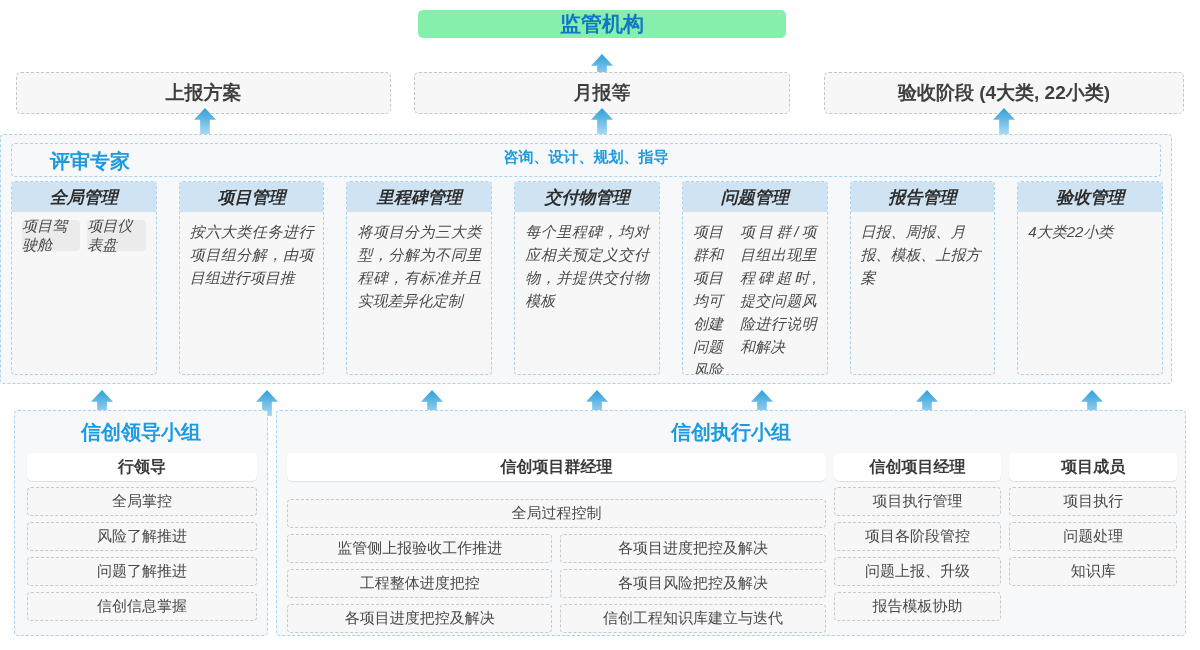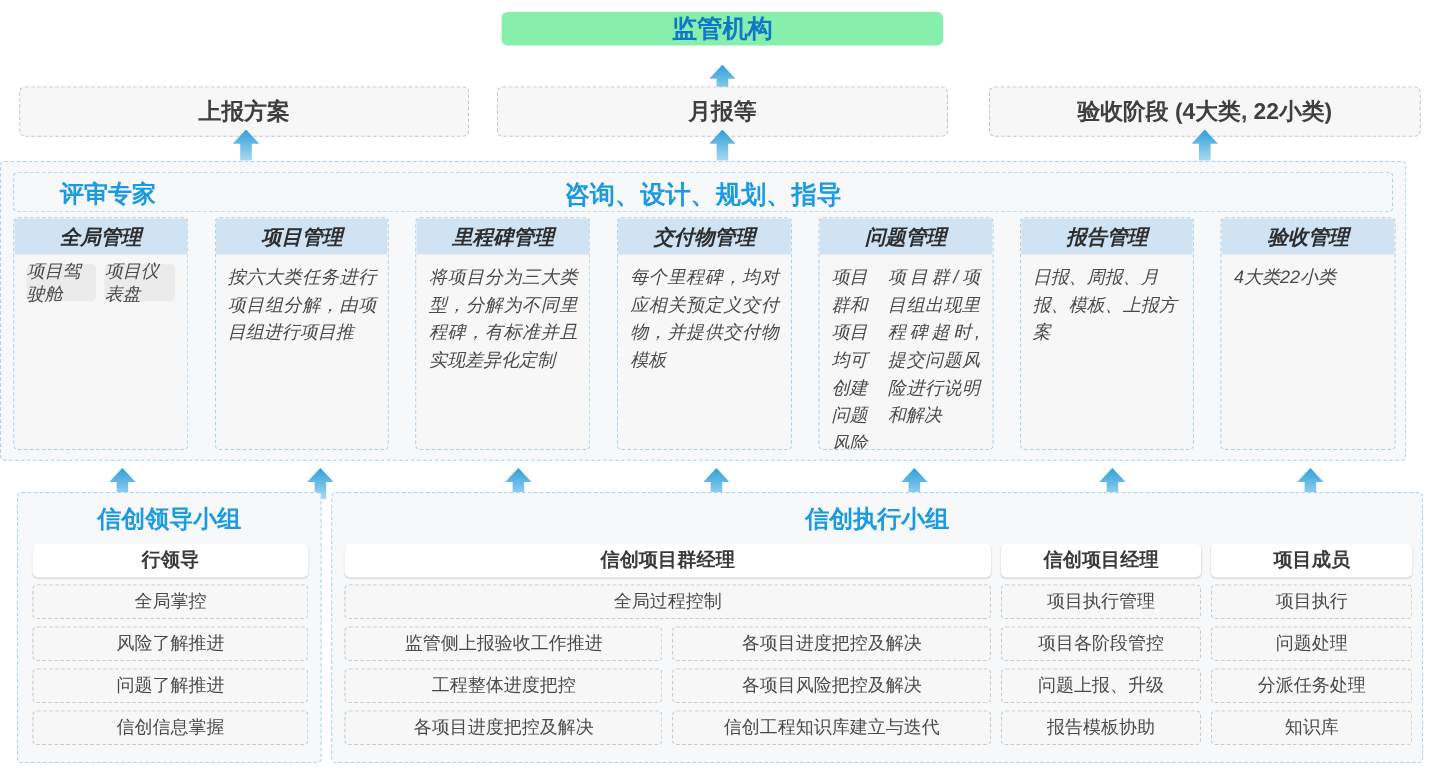--- a/index.html
+++ b/index.html
@@ -56,21 +56,21 @@
     position:absolute;left:10px;top:8px;width:1150px;height:34px;
     border:1px dashed #a9d2ec;background:transparent;border-radius:4px;
     box-sizing:border-box;
   }
   .mid-banner .bl{
     position:absolute;left:38px;top:4px;
     color:#1b9ae0;font-weight:bold;font-size:20px;
   }
   .mid-banner .bc{
     position:absolute;left:0;right:0;top:4px;text-align:center;
-    color:#1b9ae0;font-weight:bold;font-size:21px;
+    color:#1b9ae0;font-weight:bold;font-size:15px;
   }
 
   .cols{
     position:absolute;left:10px;top:46px;width:1152px;height:194px;
     display:flex;gap:22px;font-style:italic;
   }
   .col{
     flex:1 1 0;
     box-sizing:border-box;
     border:1px dashed #a9d2ec;
@@ -247,21 +247,21 @@
     </div>
   </div>
 
   <div class="grp" id="grp-exec">
     <div class="grp-title">信创执行小组</div>
 
     <div class="exec-inner">
 
       <div class="pm-block">
         <div class="subcol-head">信创项目群经理</div>
-        <div class="item" style="margin-top:6px;">全局过程控制</div>
+        <div class="item" style="margin-top:18px;">全局过程控制</div>
         <div class="pm-sub">
           <div class="item">监管侧上报验收工作推进</div>
           <div class="item">各项目进度把控及解决</div>
         </div>
         <div class="pm-sub">
           <div class="item">工程整体进度把控</div>
           <div class="item">各项目风险把控及解决</div>
         </div>
         <div class="pm-sub">
           <div class="item">各项目进度把控及解决</div>
@@ -274,20 +274,19 @@
         <div class="item">项目执行管理</div>
         <div class="item">项目各阶段管控</div>
         <div class="item">问题上报、升级</div>
         <div class="item">报告模板协助</div>
       </div>
 
       <div class="mem-block">
         <div class="subcol-head">项目成员</div>
         <div class="item">项目执行</div>
         <div class="item">问题处理</div>
-        <div class="item">分派任务处理</div>
         <div class="item">知识库</div>
       </div>
 
     </div>
   </div>
 
 </div>
 
 </body></html>

